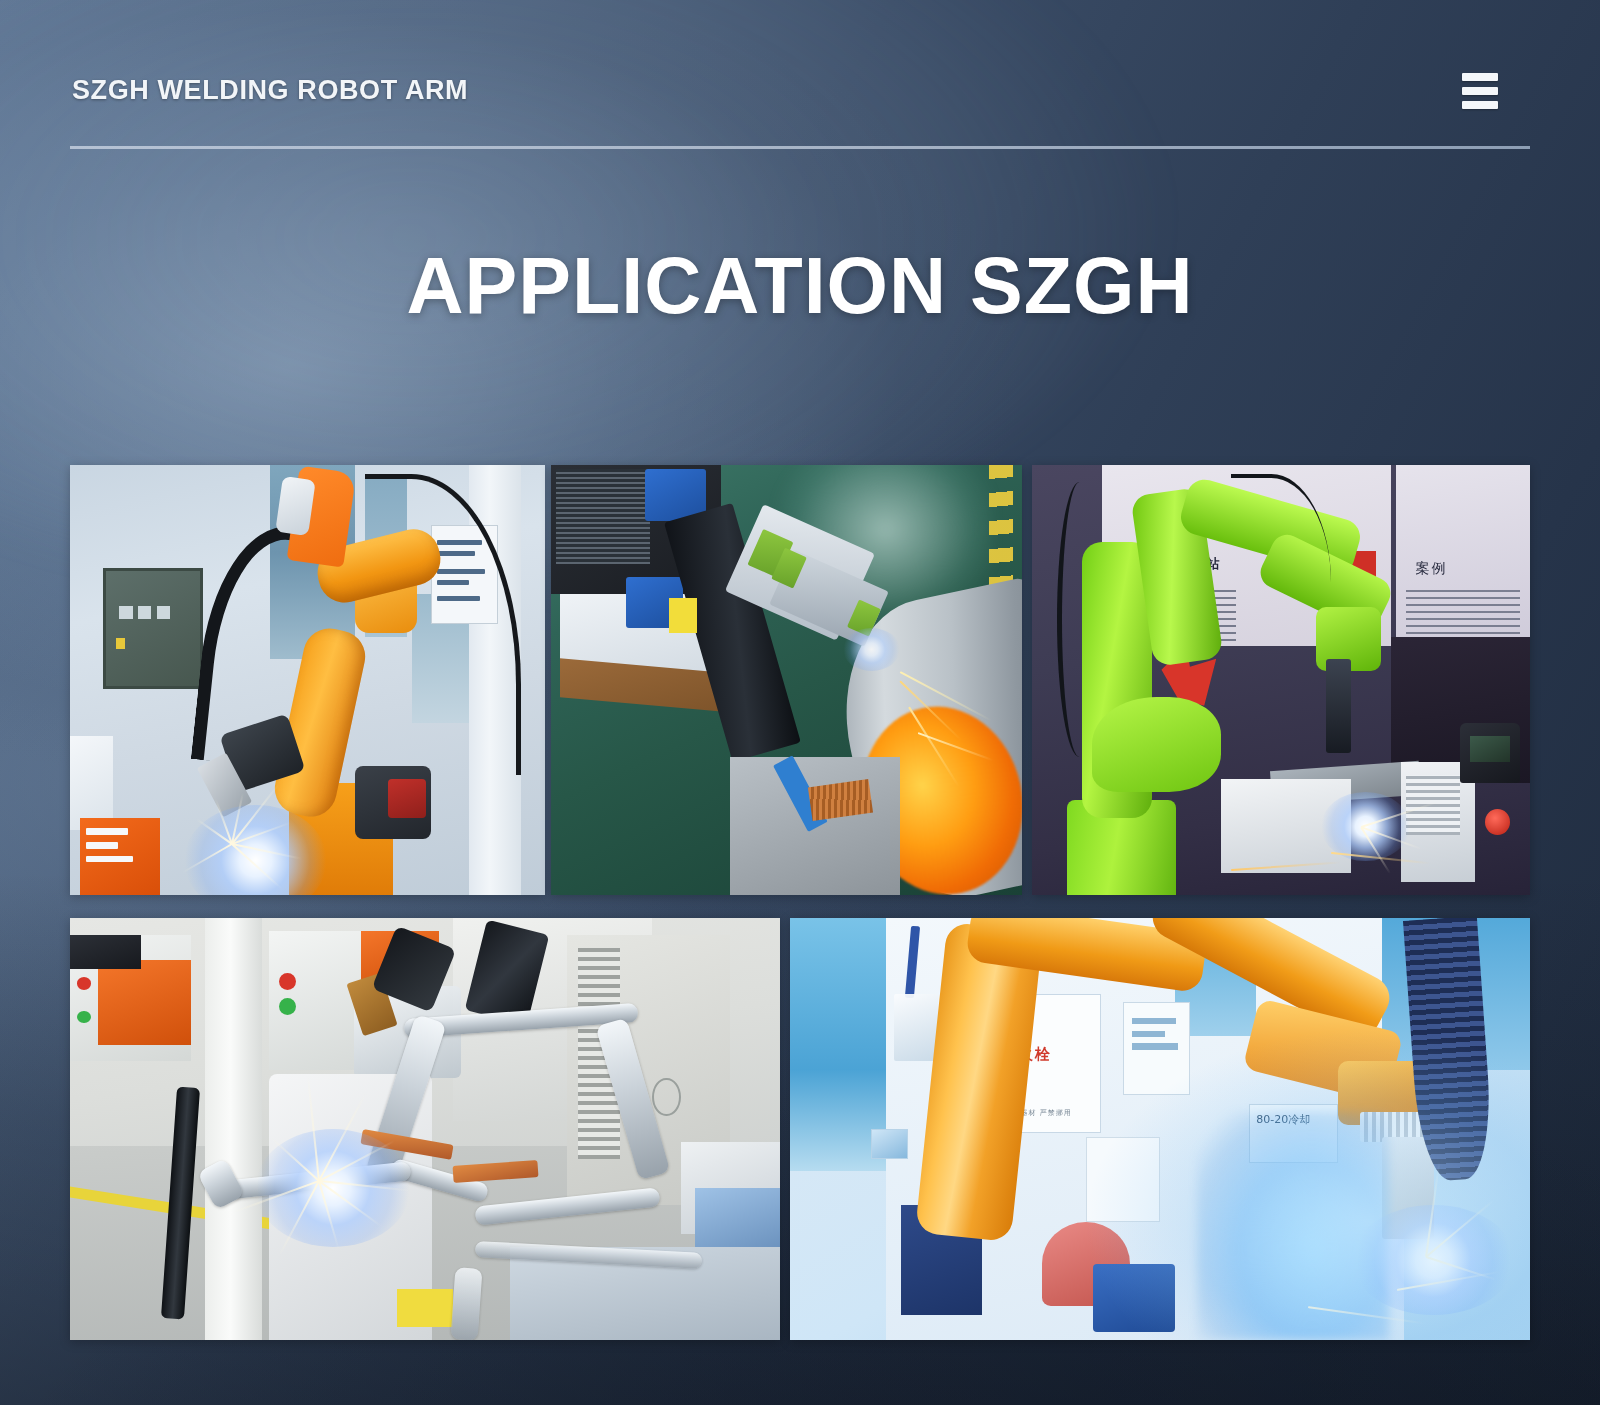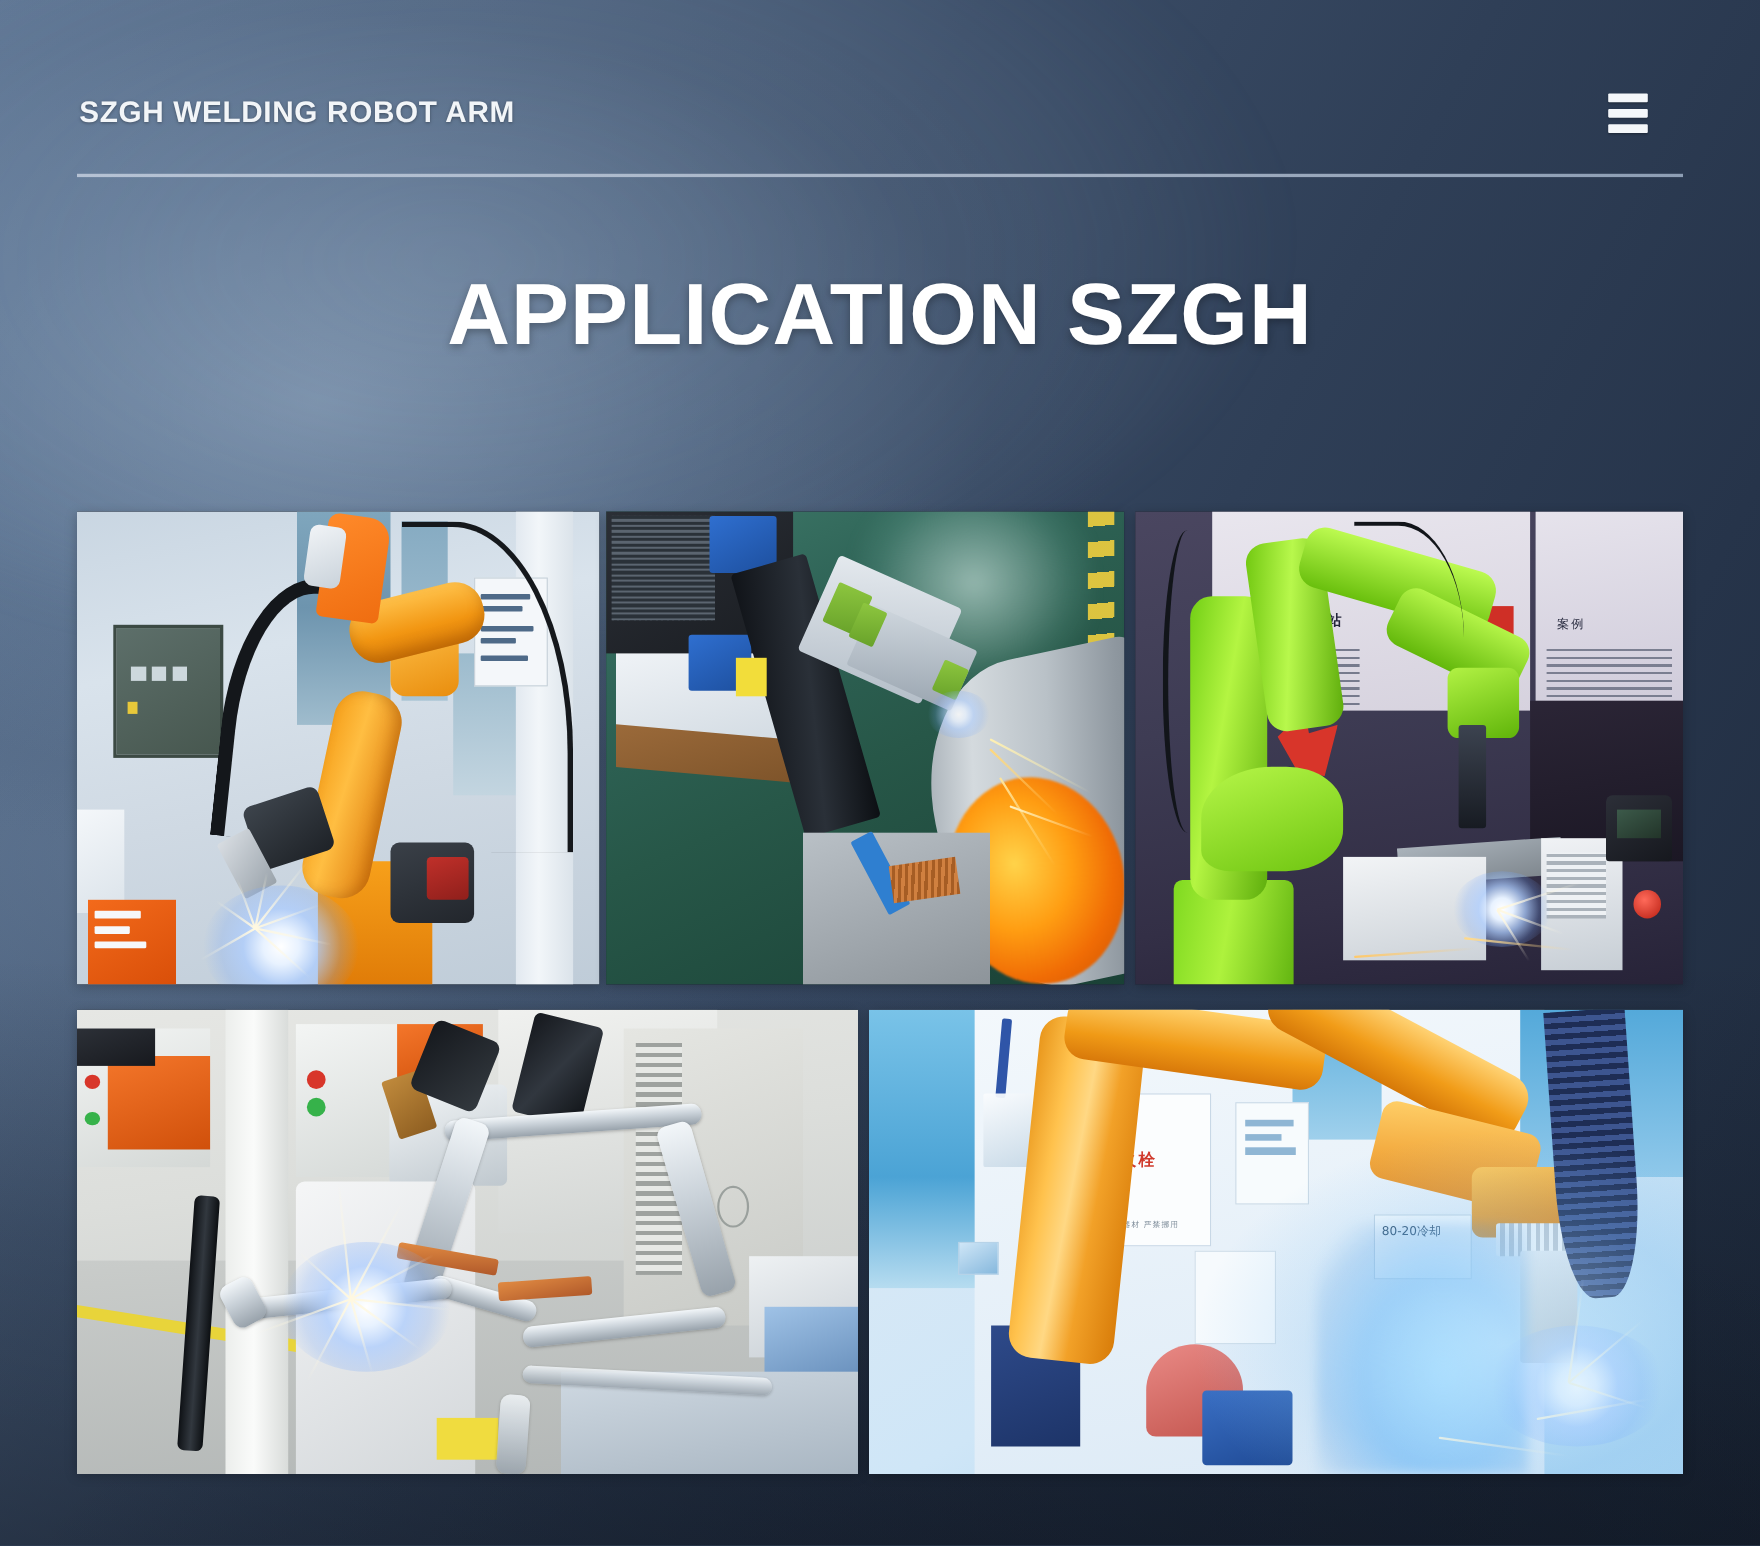--- a/index.html
+++ b/index.html
@@ -21,21 +21,21 @@
           radial-gradient(ellipse 1500px 900px at 62% 120%, rgba(12,18,28,0.55) 0%, rgba(12,18,28,0.20) 45%, rgba(0,0,0,0) 72%),
           linear-gradient(to bottom, rgba(0,0,0,0) 62%, rgba(10,16,26,0.30) 88%, rgba(8,13,22,0.45) 100%);
   }
   
   #bg-arc { position:absolute; left:-340px; top:-180px; width:1500px; height:760px;
         border-radius:50%;
         background:radial-gradient(ellipse at 50% 55%, rgba(178,198,220,0.22) 0%, rgba(150,175,202,0.10) 52%, rgba(0,0,0,0) 72%);
         filter:blur(22px); }
 
   
-  #header { position:absolute; left:0; top:12px; width:1444px; height:150px; }
+  #header { position:absolute; left:0; top:0; width:1444px; height:150px; }
   #brand { position:absolute; left:72px; top:75px;
            font-size:27px; font-weight:bold; color:#f2f5f8; letter-spacing:0.6px;
            text-shadow:0 1px 3px rgba(0,0,0,0.35); white-space:nowrap; }
   #menu-btn { position:absolute; left:1462px; top:68px; width:40px; height:46px;
               display:flex; flex-direction:column; justify-content:center; gap:6px;
               cursor:pointer; }
   #menu-btn i { display:block; width:36px; height:8px; background:#f4f7fa; border-radius:1px;
                 box-shadow:0 1px 2px rgba(0,0,0,0.3); }
   #hr { position:absolute; left:70px; top:146px; width:1460px; height:3px;
         background:linear-gradient(to right, #c3cede 0%, #b7c3d4 55%, #9fb0c6 100%);
@@ -156,21 +156,21 @@
   .t3-board { position:absolute; left:14%; top:0; width:58%; height:42%;
       background:linear-gradient(170deg,#e9e6ee,#d6d2de); }
   .t3-board2 { position:absolute; left:73%; top:0; width:27%; height:42%;
       background:linear-gradient(170deg,#e6e3ec,#cfcbda); }
   .t3-cn1 { position:absolute; left:20%; top:21%; font-size:13px; color:#22253a;
       font-family:"DejaVu Sans", sans-serif; font-weight:bold; letter-spacing:2px; white-space:nowrap; }
   .t3-lines { position:absolute; left:19%; top:29%; width:22%; height:12%;
       background:repeating-linear-gradient(0deg,#5d6377 0 2px,rgba(0,0,0,0) 2px 7px); opacity:.8; }
   .t3-lines2 { position:absolute; left:75%; top:28%; width:23%; height:13%;
       background:repeating-linear-gradient(0deg,#5d6377 0 2px,rgba(0,0,0,0) 2px 7px); opacity:.75; }
-  .t3-cn2 { position:absolute; left:77%; top:22%; font-size:11px; color:#272a3e;
+  .t3-cn2 { position:absolute; left:77%; top:22%; font-size:14px; color:#272a3e;
       font-family:"DejaVu Sans", sans-serif; letter-spacing:2px; white-space:nowrap; }
   .t3-redlogo { position:absolute; left:26%; top:42%; width:11%; height:14%;
       background:#d8352a; clip-path:polygon(0 40%,45% 0,52% 35%,100% 22%,78% 100%,30% 88%); }
   .t3-redtag { position:absolute; left:62%; top:20%; width:7%; height:10%;
       background:#cf2f26; }
   .t3-dark { position:absolute; left:72%; top:40%; width:28%; height:34%;
       background:linear-gradient(170deg,#2b2536,#1b1724); }
   .t3-base { position:absolute; left:7%; top:78%; width:22%; height:22%;
       background:linear-gradient(100deg,#7fd920,#aef23d 45%,#63b511); border-radius:8px 8px 0 0; }
   .t3-col { position:absolute; left:10%; top:18%; width:14%; height:64%;

